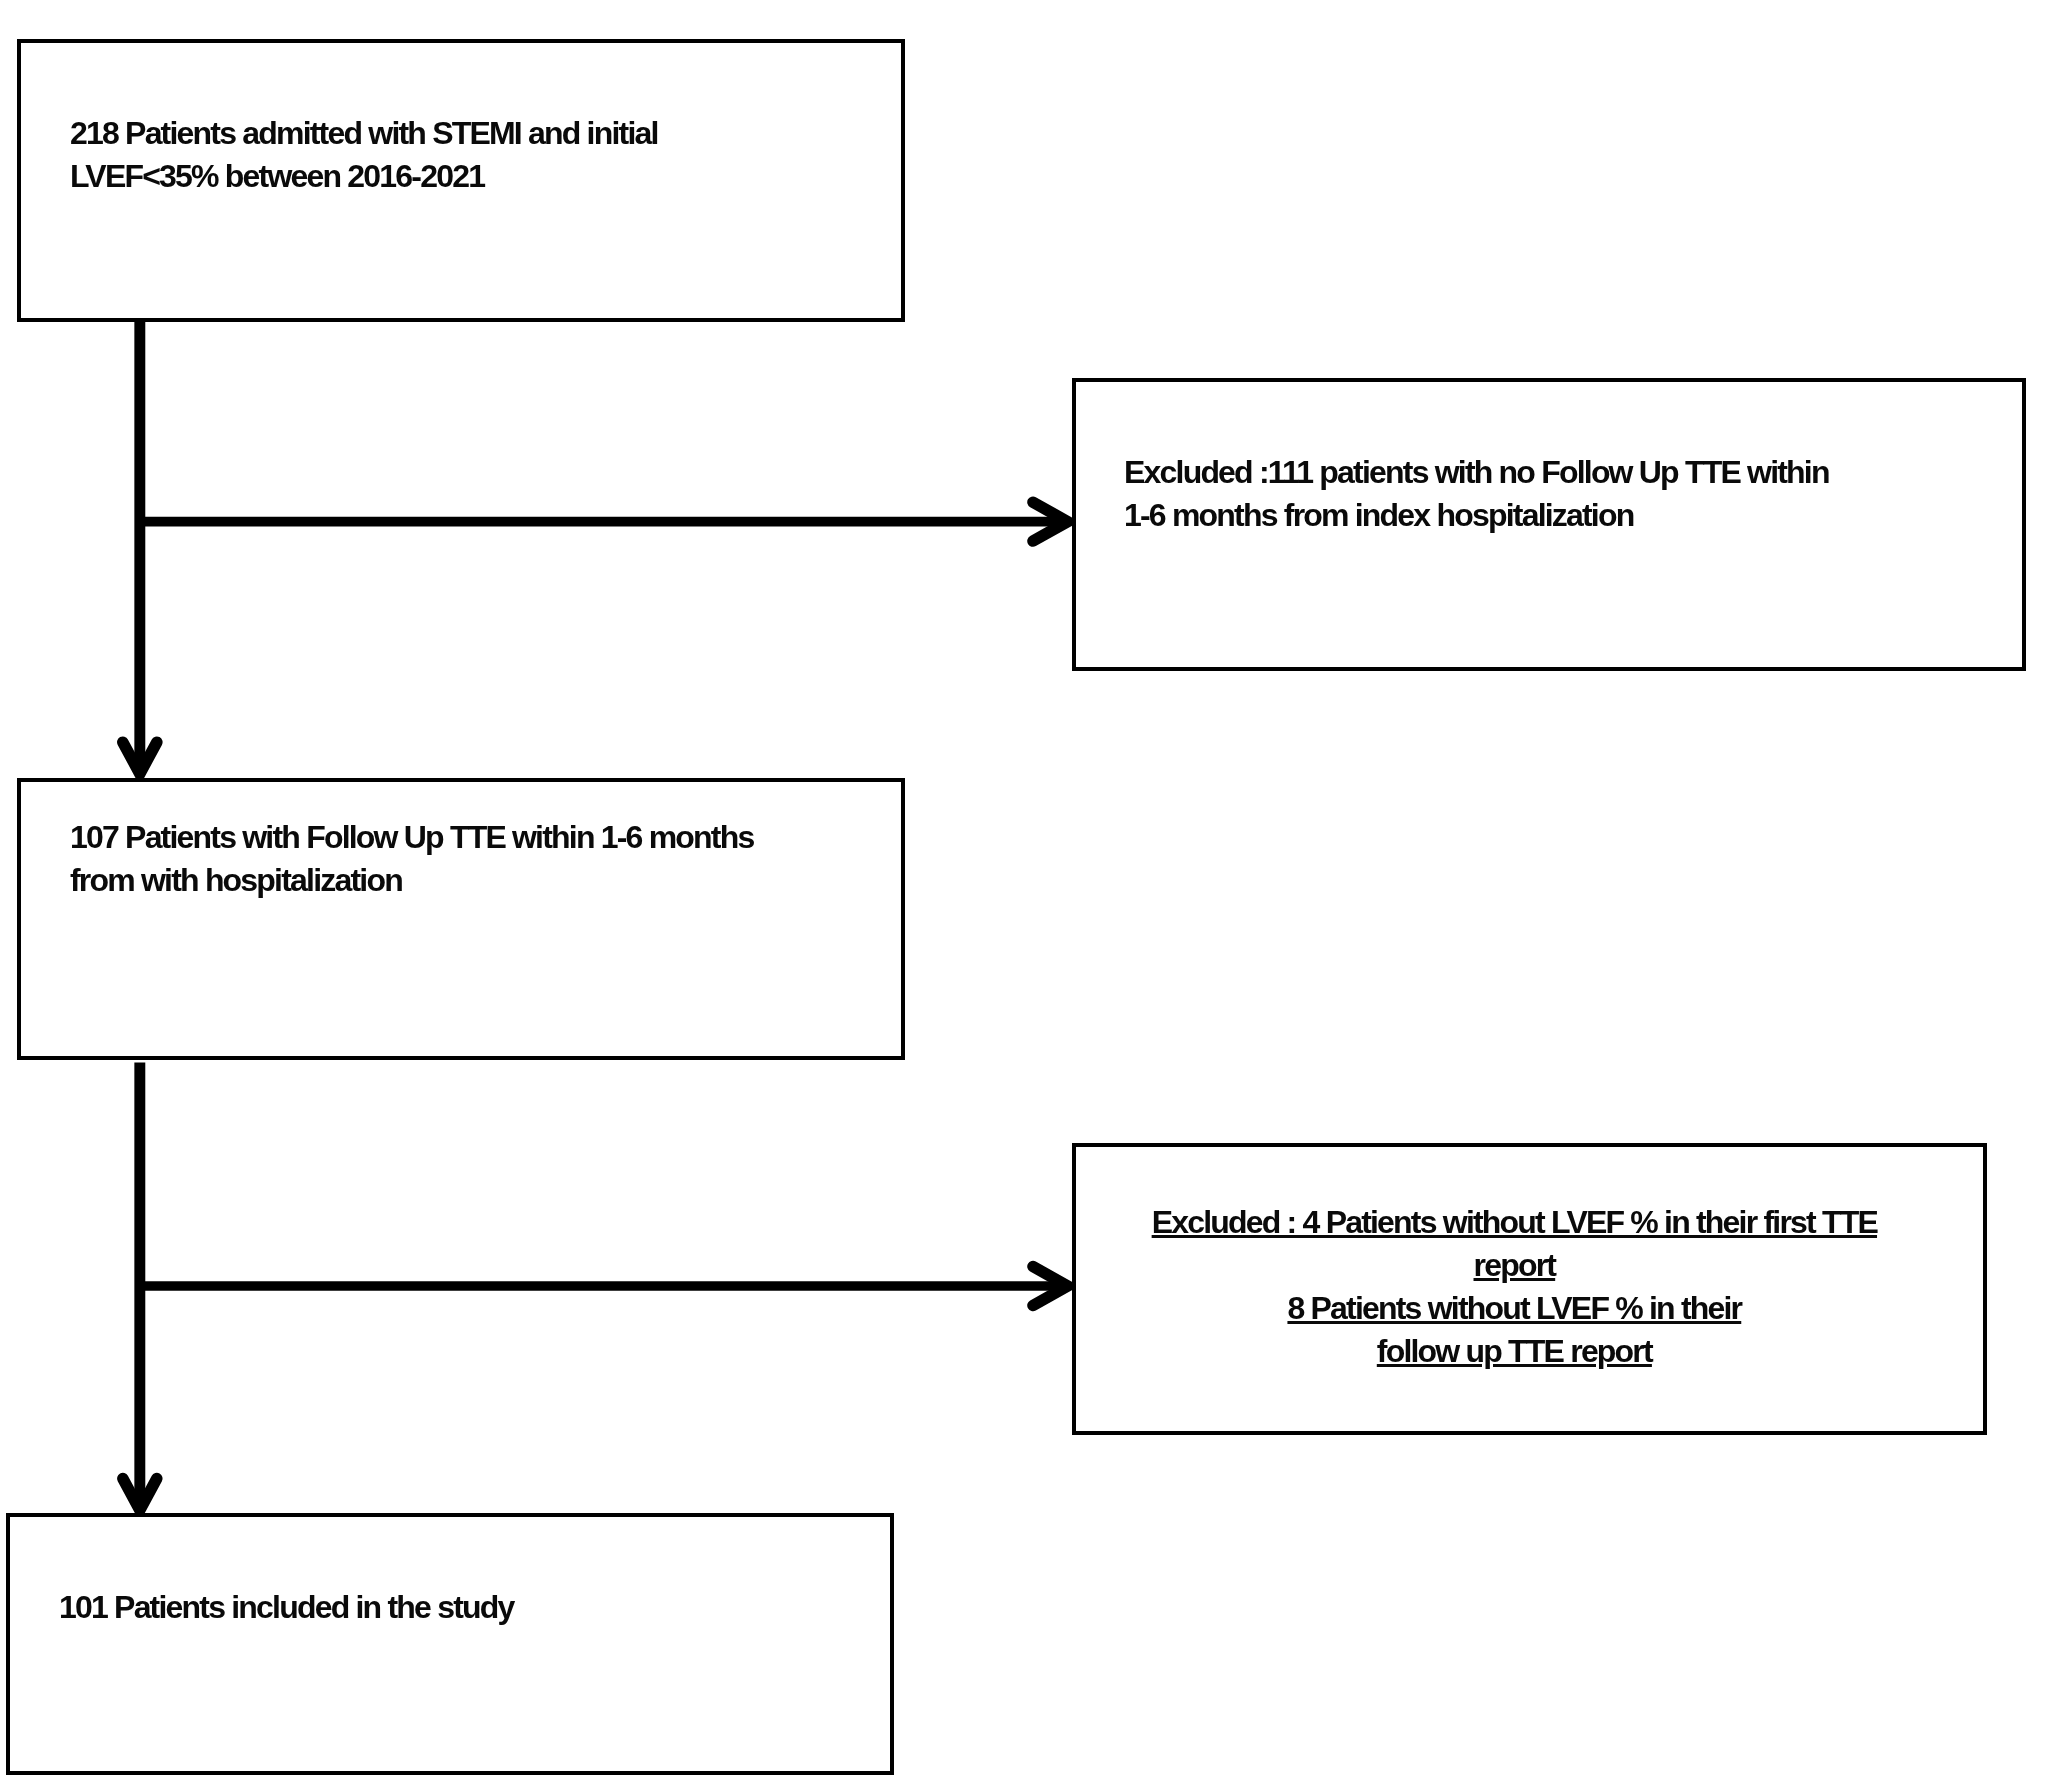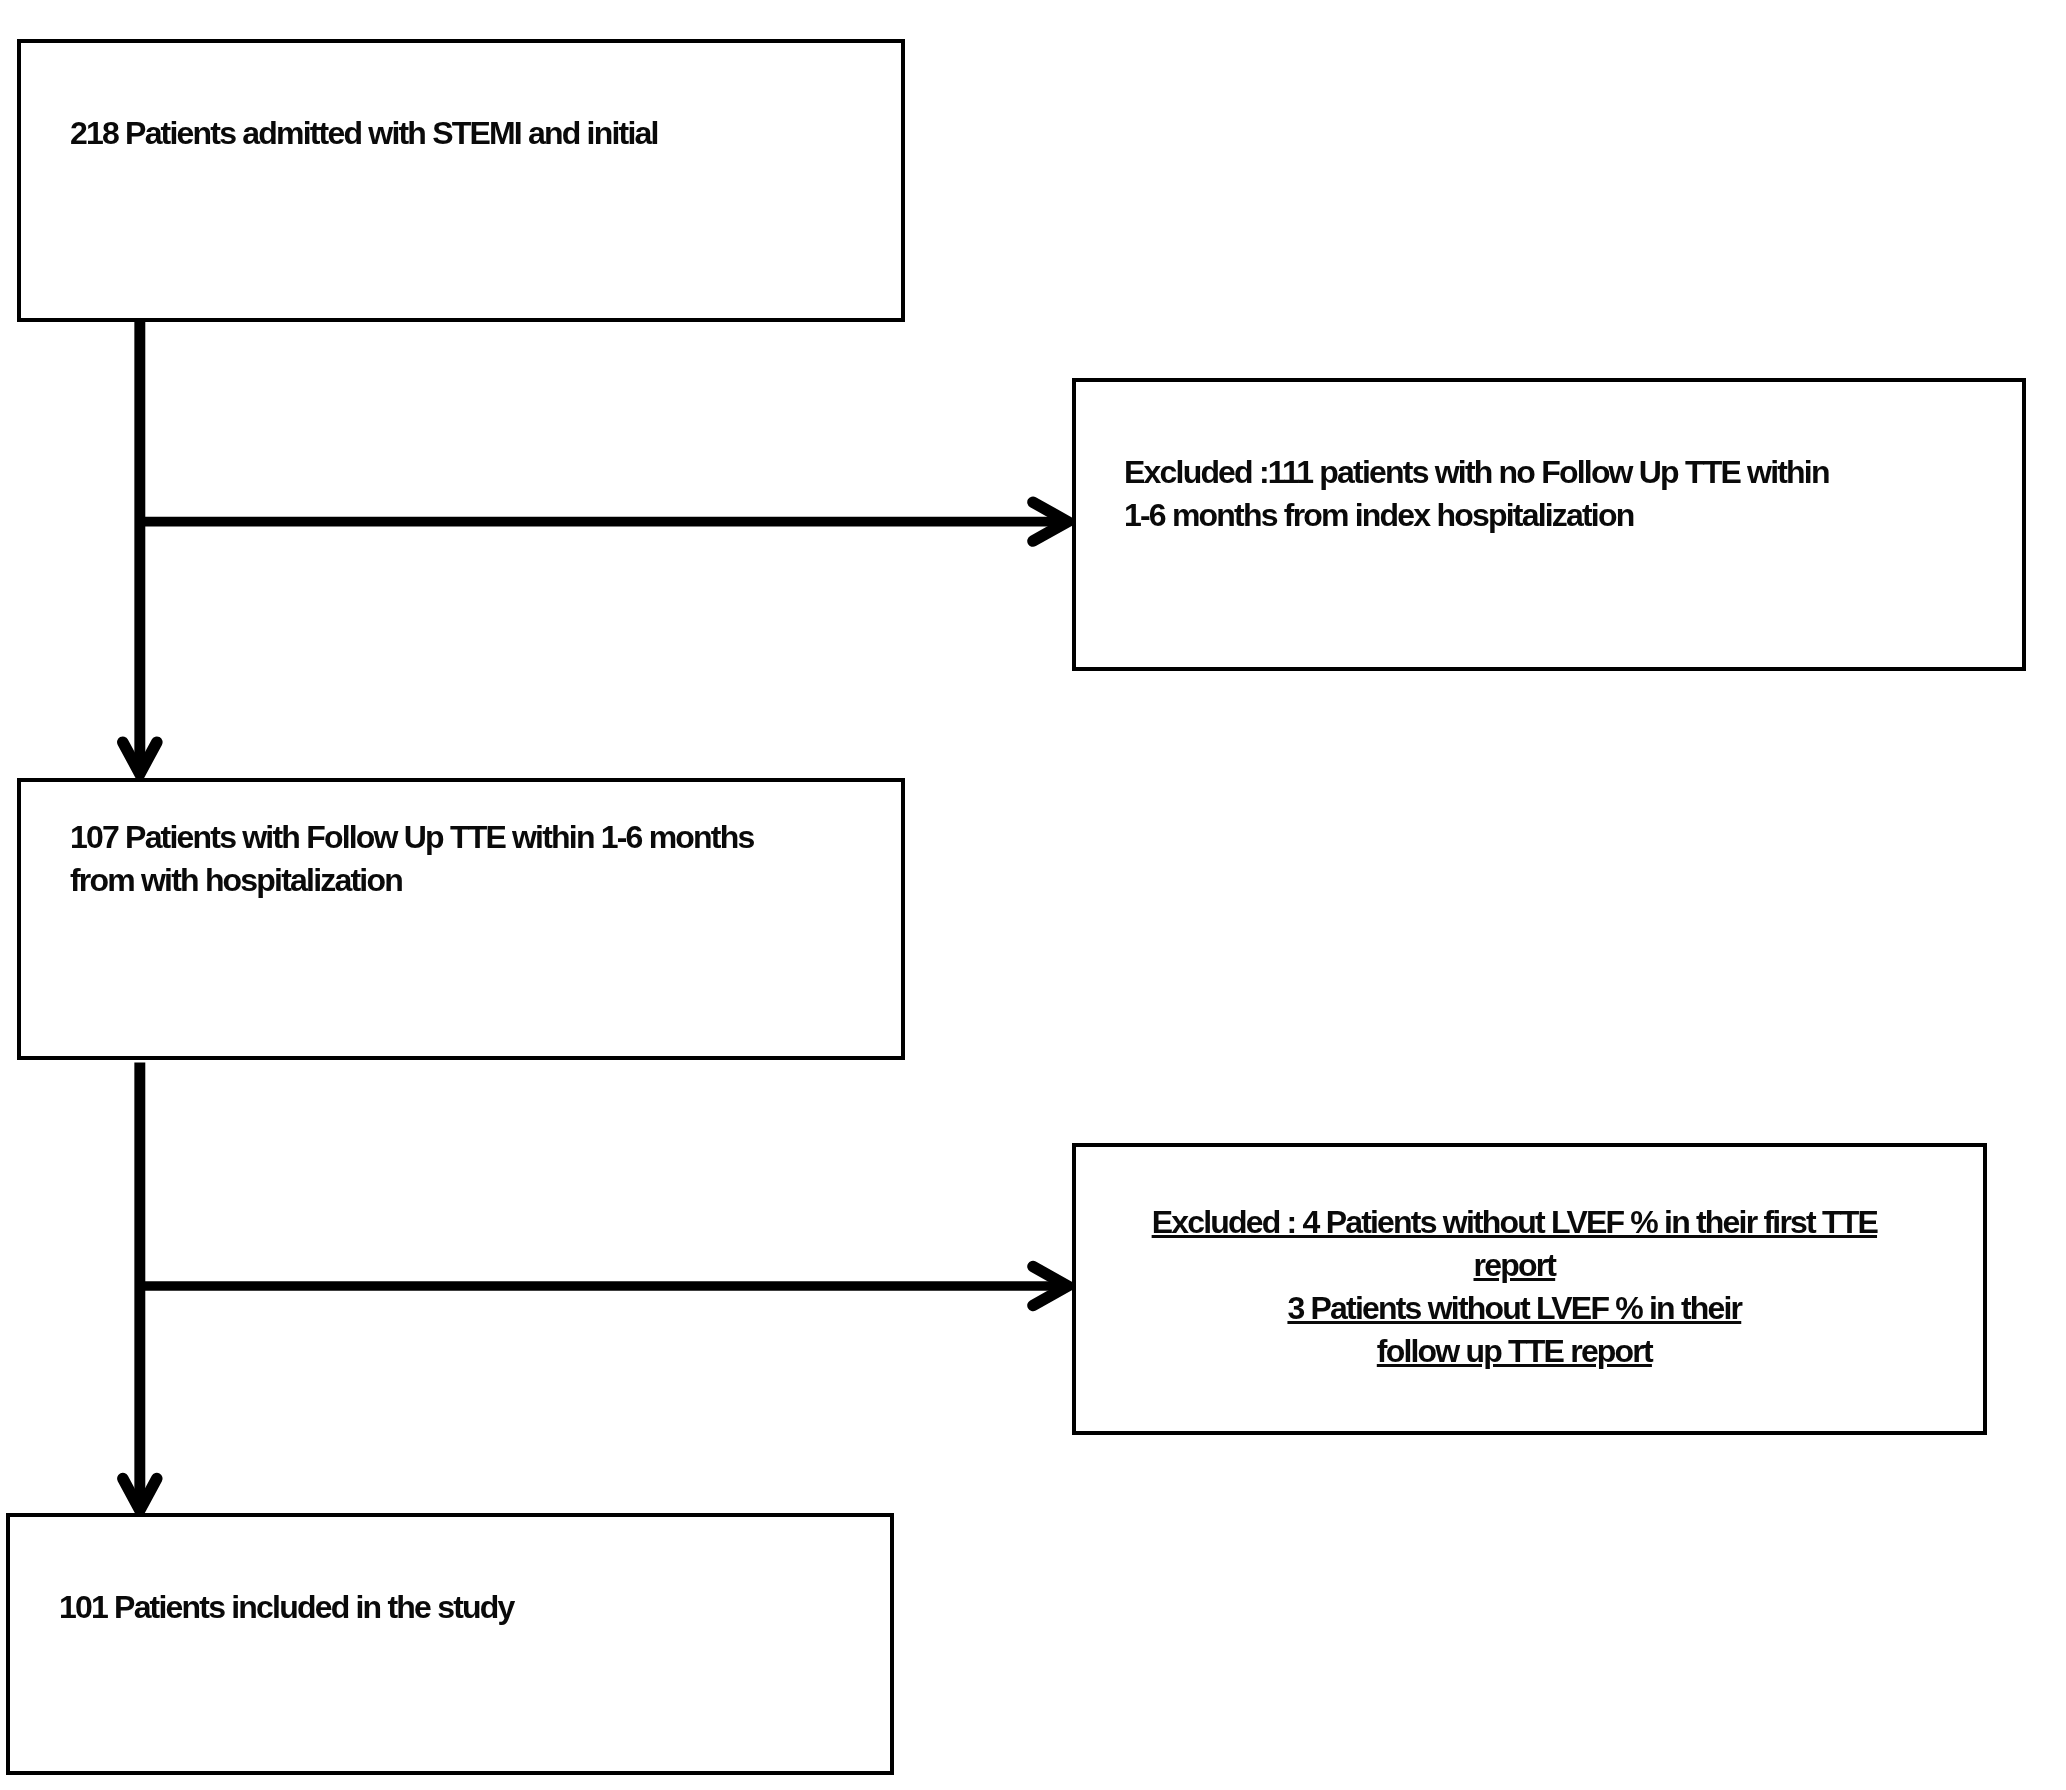--- a/index.html
+++ b/index.html
@@ -79,36 +79,37 @@
     <line class="stroke" x1="230" y1="819" x2="1746" y2="819" stroke-width="16"></line>
     <polyline class="arrowhead" points="1700,787 1757,819 1700,851" stroke-width="19"></polyline>
     <line class="stroke" x1="230" y1="1709" x2="230" y2="2440" stroke-width="18"></line>
     <polyline class="arrowhead" points="202,2394 230,2446 258,2394" stroke-width="19"></polyline>
     <line class="stroke" x1="230" y1="2077" x2="1746" y2="2077" stroke-width="16"></line>
     <polyline class="arrowhead" points="1700,2045 1757,2077 1700,2109" stroke-width="19"></polyline>
   </svg>
 
   <div class="node" id="node-admitted">
     <div class="ln">218 Patients admitted with STEMI and initial</div>
+    <div class="ln">LVEF&lt;35% between 2016-2021</div>
   </div>
 
   <div class="node" id="node-excluded-1">
     <div class="ln">Excluded :111 patients with no Follow Up TTE within</div>
     <div class="ln">1-6 months from index hospitalization</div>
   </div>
 
   <div class="node" id="node-followup">
     <div class="ln">107 Patients with Follow Up TTE within 1-6 months</div>
     <div class="ln">from with hospitalization</div>
   </div>
 
   <div class="node" id="node-excluded-2">
     <div class="ln">Excluded : 4 Patients without LVEF % in their first TTE</div>
     <div class="ln">report</div>
-    <div class="ln">3 Patients without LVEF % in their</div>
+    <div class="ln">8 Patients without LVEF % in their</div>
     <div class="ln">follow up TTE report</div>
   </div>
 
   <div class="node" id="node-included">
     <div class="ln">101 Patients included in the study</div>
   </div>
 
 </div>
 
 

